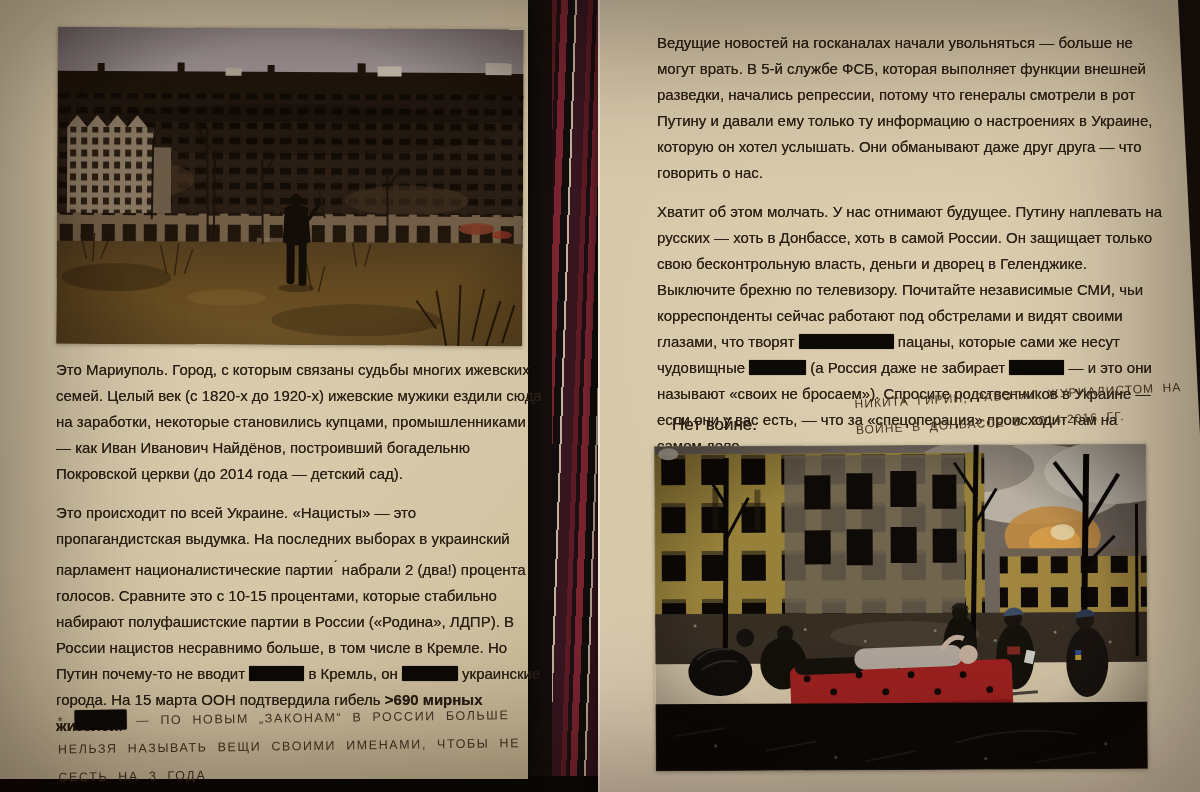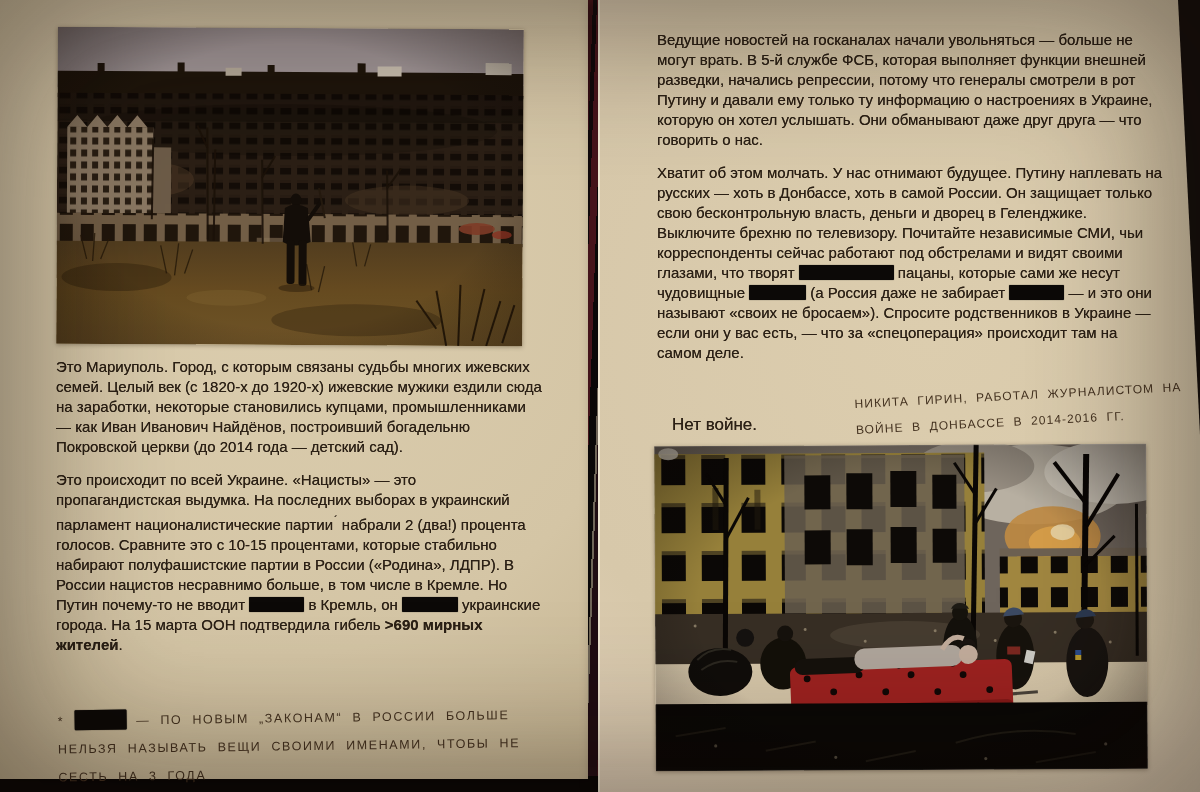--- a/index.html
+++ b/index.html
@@ -15,21 +15,21 @@
     background:
       repeating-linear-gradient(92deg,
         #5e1b24 0 5px,#1d1014 5px 9px,#7a2430 9px 16px,
         #120e0e 16px 23px,#c2b199 23px 25px,#371620 25px 36px);
   }
   .bottom-shadow{
     position:absolute;left:0;top:776px;width:600px;height:16px;background:#0a0706;
   }
   .page{position:absolute;box-sizing:border-box;}
   .page-left{
-    left:0;top:0;width:588px;height:779px;
+    left:0;top:0;width:528px;height:779px;
     background:radial-gradient(120% 90% at 45% 35%, #dbcdae 0%, #d4c5a5 55%, #c3b28f 90%, #b3a27e 100%);
     box-shadow:6px 0 14px rgba(0,0,0,0.5);
   }
   .page-right{
     left:598px;top:0;width:602px;height:792px;
     background:radial-gradient(130% 100% at 55% 42%, #dccdae 0%, #d7c8aa 50%, #e2d0ba 80%, #e9d7c6 100%);
     border-left:2px solid #efe6d0;
     box-shadow:-4px 0 12px rgba(0,0,0,0.45);
   }
   .corner-dark{
@@ -39,21 +39,21 @@
   }
   .photo{position:absolute;overflow:hidden;box-shadow:0 1px 4px rgba(40,25,10,.35);}
   .photo svg{display:block;}
   .photo-left{left:57px;top:28px;width:466px;height:317px;transform:rotate(0.3deg);}
   .photo-right{left:55px;top:445px;width:492px;height:325px;transform:rotate(-0.3deg);}
 
   .textcol{position:absolute;}
   .text-left{left:56px;top:357px;width:488px;}
   .text-right{left:57px;top:30px;width:508px;}
   .para{
-    margin:0 0 13px 0;font-size:15px;line-height:20px;color:#2b2015;
+    margin:0 0 13px 0;font-size:15px;line-height:26px;color:#2b2015;
     text-shadow:0 0 0.6px rgba(43,32,21,.85);
   }
   .redact{
     display:inline-block;height:15px;background:#0c0907;vertical-align:-2px;border-radius:1px;
     box-shadow:0 0 1px rgba(0,0,0,.8);
   }
   .sup{font-size:11px;vertical-align:super;margin-left:1px;}
   .b{font-weight:700;}
   .hand{
     text-transform:uppercase;color:#443220;font-weight:400;

